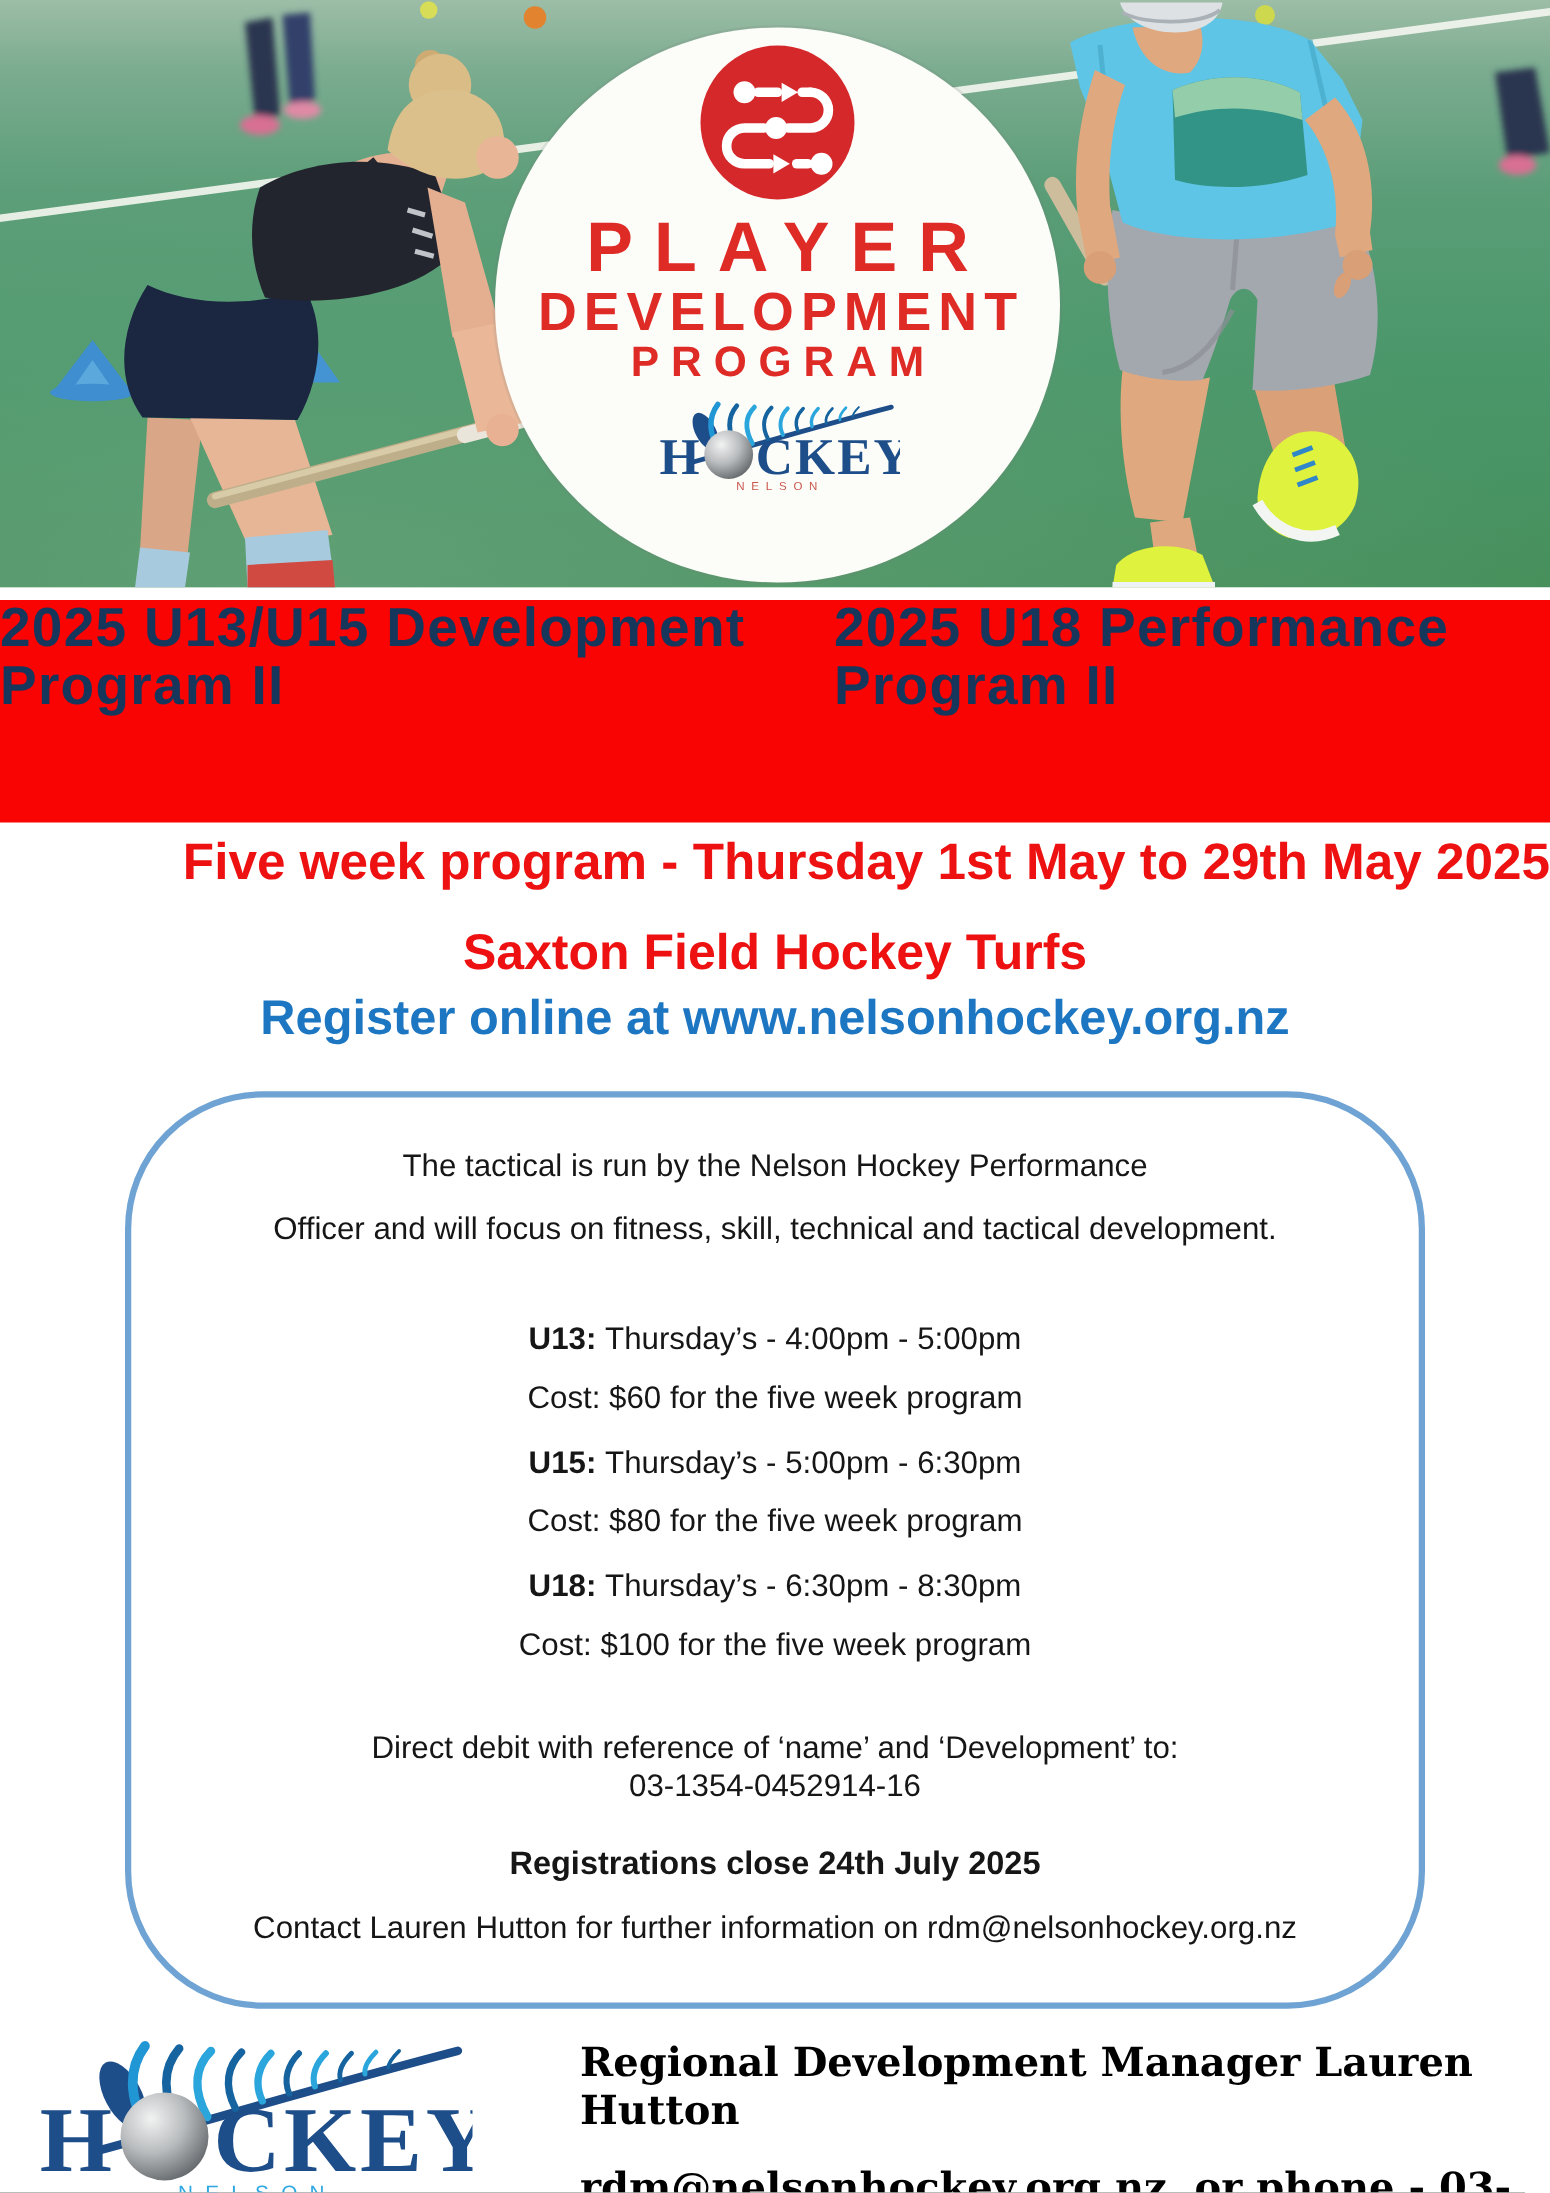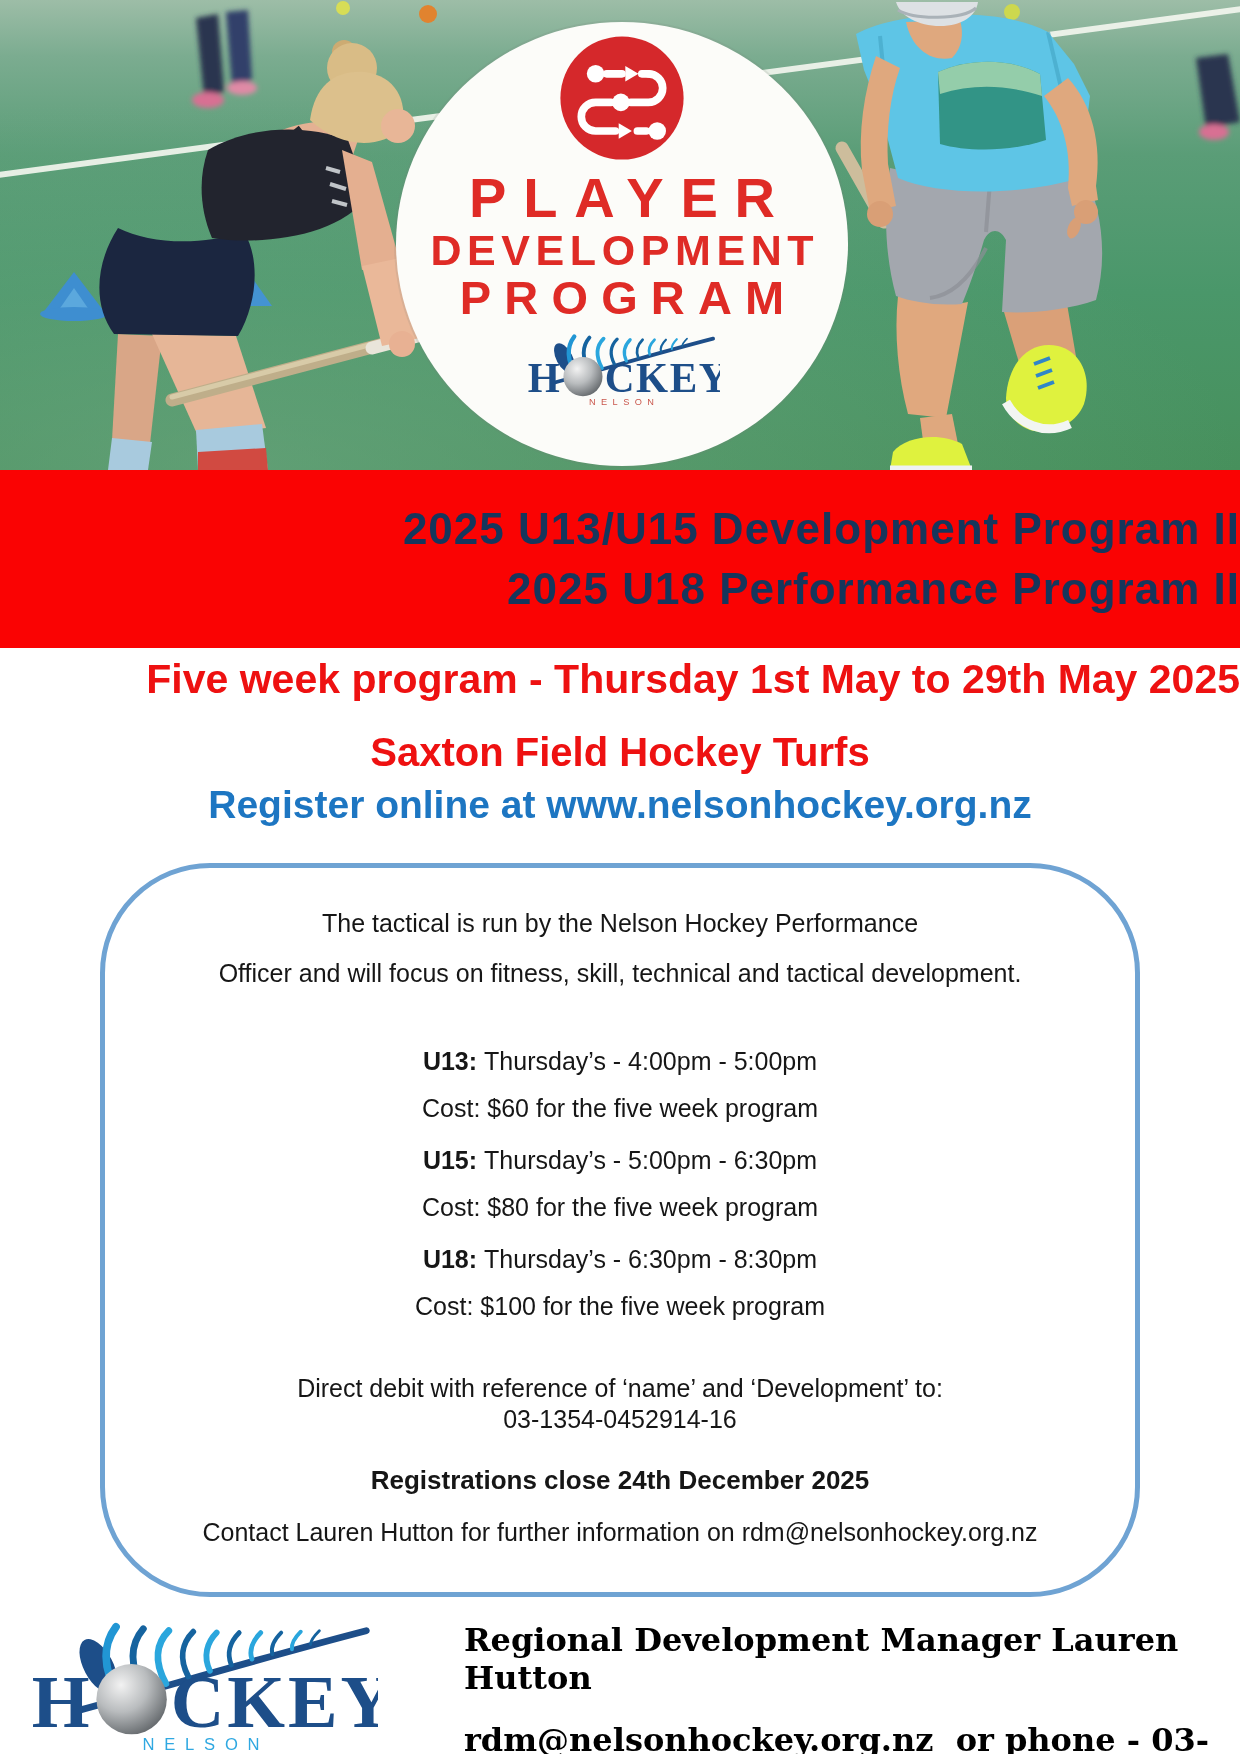--- a/index.html
+++ b/index.html
@@ -10,27 +10,27 @@
   .hero{position:relative;height:470px;overflow:hidden;}
   .hero svg.scene{position:absolute;left:0;top:0;display:block;}
   .badge{position:absolute;left:396px;top:22px;width:452px;height:444px;border-radius:50%;
          background:#fcfcf9;display:flex;flex-direction:column;align-items:center;
          box-shadow:0 0 0 2px rgba(120,130,120,.15);}
   .badge .icon-wrap{margin-top:10px;line-height:0;}
   .badge .t1{margin-top:6px;font-weight:800;font-size:56px;color:#df2b26;
              letter-spacing:.30em;padding-left:.30em;line-height:1.0;}
   .badge .t2{margin-top:2px;font-weight:800;font-size:43px;color:#df2b26;
              letter-spacing:.13em;padding-left:.13em;line-height:1.05;}
-  .badge .t3{margin-top:0;font-weight:800;font-size:47px;color:#df2b26;
+  .badge .t3{margin-top:0;font-weight:800;font-size:34px;color:#df2b26;
              letter-spacing:.28em;padding-left:.28em;line-height:1.05;}
   .badge .mini-logo{margin-top:8px;line-height:0;}
 
   
-  .banner{height:178px;background:#fa0303;display:flex;flex-direction:column;
-          justify-content:center;align-items:flex-end;gap:13px;}
+  .banner{height:178px;background:#fa0303;display:flex;flex-direction:row;
+          justify-content:center;align-items:flex-start;gap:13px;margin-top:10px;}
   .banner .bline{color:#16365c;font-size:44px;font-weight:700;letter-spacing:1px;line-height:1.05;}
 
   
   .dateline{margin-top:9px;text-align:right;color:#ee1111;font-size:41px;font-weight:700;line-height:1.1;}
   .venue{margin-top:28px;text-align:center;color:#ee1111;font-size:40px;font-weight:700;line-height:1.1;}
   .register{margin-top:10px;text-align:center;color:#1d76c2;font-size:39px;font-weight:700;line-height:1.1;}
 
   
   .infobox{box-sizing:border-box;width:1040px;height:734px;margin:36px auto 0;
            border:5px solid #6fa3d3;border-radius:110px;padding:40px 30px 0;
@@ -230,21 +230,21 @@
     <div class="line session-cost">Cost: $80 for the five week program</div>
 
     <div class="line session-time"><span class="session-label">U18:</span><span>Thursday’s - 6:30pm - 8:30pm</span></div>
     <div class="line session-cost">Cost: $100 for the five week program</div>
 
     <div class="payment">
       <div>Direct debit with reference of ‘name’ and ‘Development’ to:</div>
       <div>03-1354-0452914-16</div>
     </div>
 
-    <div class="deadline">Registrations close 24th December 2025</div>
+    <div class="deadline">Registrations close 24th July 2025</div>
     <div class="contact">Contact Lauren Hutton for further information on rdm@nelsonhockey.org.nz</div>
   </div>
 
   <div class="footerbar">
     <div class="footer-logo">
       <svg width="352" height="139" viewBox="0 0 360 142">
         <defs>
           <radialGradient id="ballB" cx="0.35" cy="0.3" r="0.85">
             <stop offset="0" stop-color="#f2f2f2"></stop>
             <stop offset="0.45" stop-color="#b9bcbe"></stop>

